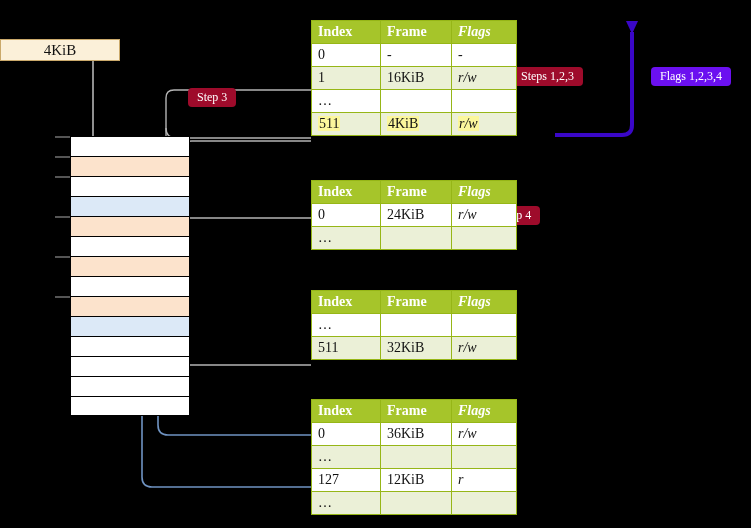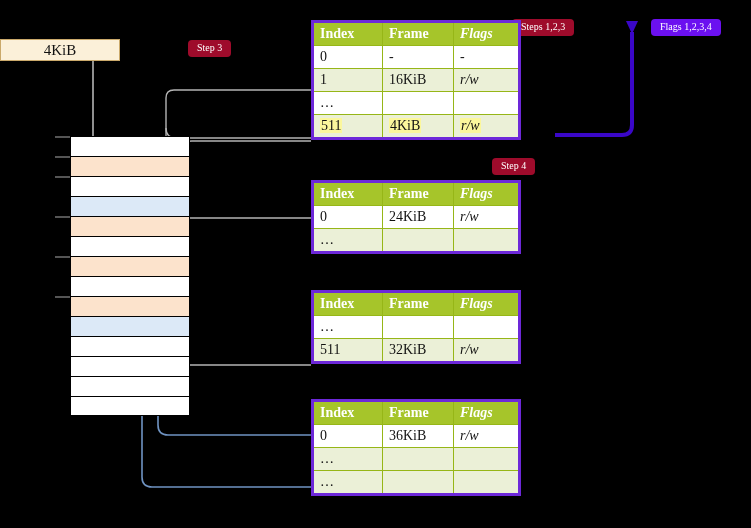--- a/index.html
+++ b/index.html
@@ -2,40 +2,40 @@
 <html><head>
 <meta charset="utf-8">
 <style>
   html,body{margin:0;padding:0;background:#000;}
   body{width:751px;height:528px;position:relative;overflow:hidden;
        font-family:"Liberation Serif",serif;color:#000;}
   .stage{position:absolute;left:0;top:0;width:751px;height:528px;}
 
   
   .badge{position:absolute;border-radius:4px;color:#fff;
-         font-family:"Liberation Serif",serif;font-size:10px;
-         padding:3px 9px 4px 9px;white-space:nowrap;line-height:1;}
+         font-family:"Liberation Serif",serif;font-size:12px;
+         padding:3px 9px 4px 9px;white-space:nowrap;line-height:1;margin-top:48px;}
   .badge.red{background:#9e0b2b;}
   .badge.violet{background:#6b10f0;}
 
   
   .kib-box{position:absolute;background:#fbf0d9;border:1px solid #caa96b;
            box-sizing:border-box;display:flex;align-items:center;
            justify-content:center;font-size:15px;color:#111;}
 
   
   .memcol{position:absolute;box-sizing:border-box;}
   .memrow{position:absolute;left:0;box-sizing:border-box;
           border:1px solid #000;border-bottom:none;}
   .memrow.last{border-bottom:1px solid #000;}
   .tick{position:absolute;height:2px;background:#555;}
 
   
   .ptable{position:absolute;border-collapse:collapse;
-          border:3px solid #6d28d9;background:#fff;
+          border:1px solid #6d28d9;background:#fff;
           font-size:14px;table-layout:fixed;}
   .ptable th{background:#a6c52a;color:#fff;font-weight:bold;
              text-align:left;padding:3px 6px;border:1px solid #96b617;
              font-size:14px;}
   .ptable td{padding:3px 6px;border:1px solid #96b617;
              height:16px;vertical-align:top;color:#111;}
   .ptable tr.alt td{background:#ebf0d7;}
   .ptable tr.plain td{background:#ffffff;}
   .hl{background:#fbf79c;padding:0 1px;}
   .col-i{width:56px;}
@@ -216,20 +216,25 @@
           <tr class="plain">
             <td class="col-i">0</td>
             <td class="col-f">36KiB</td>
             <td class="col-g">r/w</td>
           </tr>
           <tr class="alt">
             <td class="col-i">…</td>
             <td class="col-f"></td>
             <td class="col-g"></td>
           </tr>
+          <tr class="plain">
+            <td class="col-i">127</td>
+            <td class="col-f">12KiB</td>
+            <td class="col-g">r</td>
+          </tr>
           <tr class="alt">
             <td class="col-i">…</td>
             <td class="col-f"></td>
             <td class="col-g"></td>
           </tr>
         </tbody>
       </table>
     </div>
 
 <div class="tick" style="left: 55px; top: 136px; width: 15px; position: absolute;"></div>

